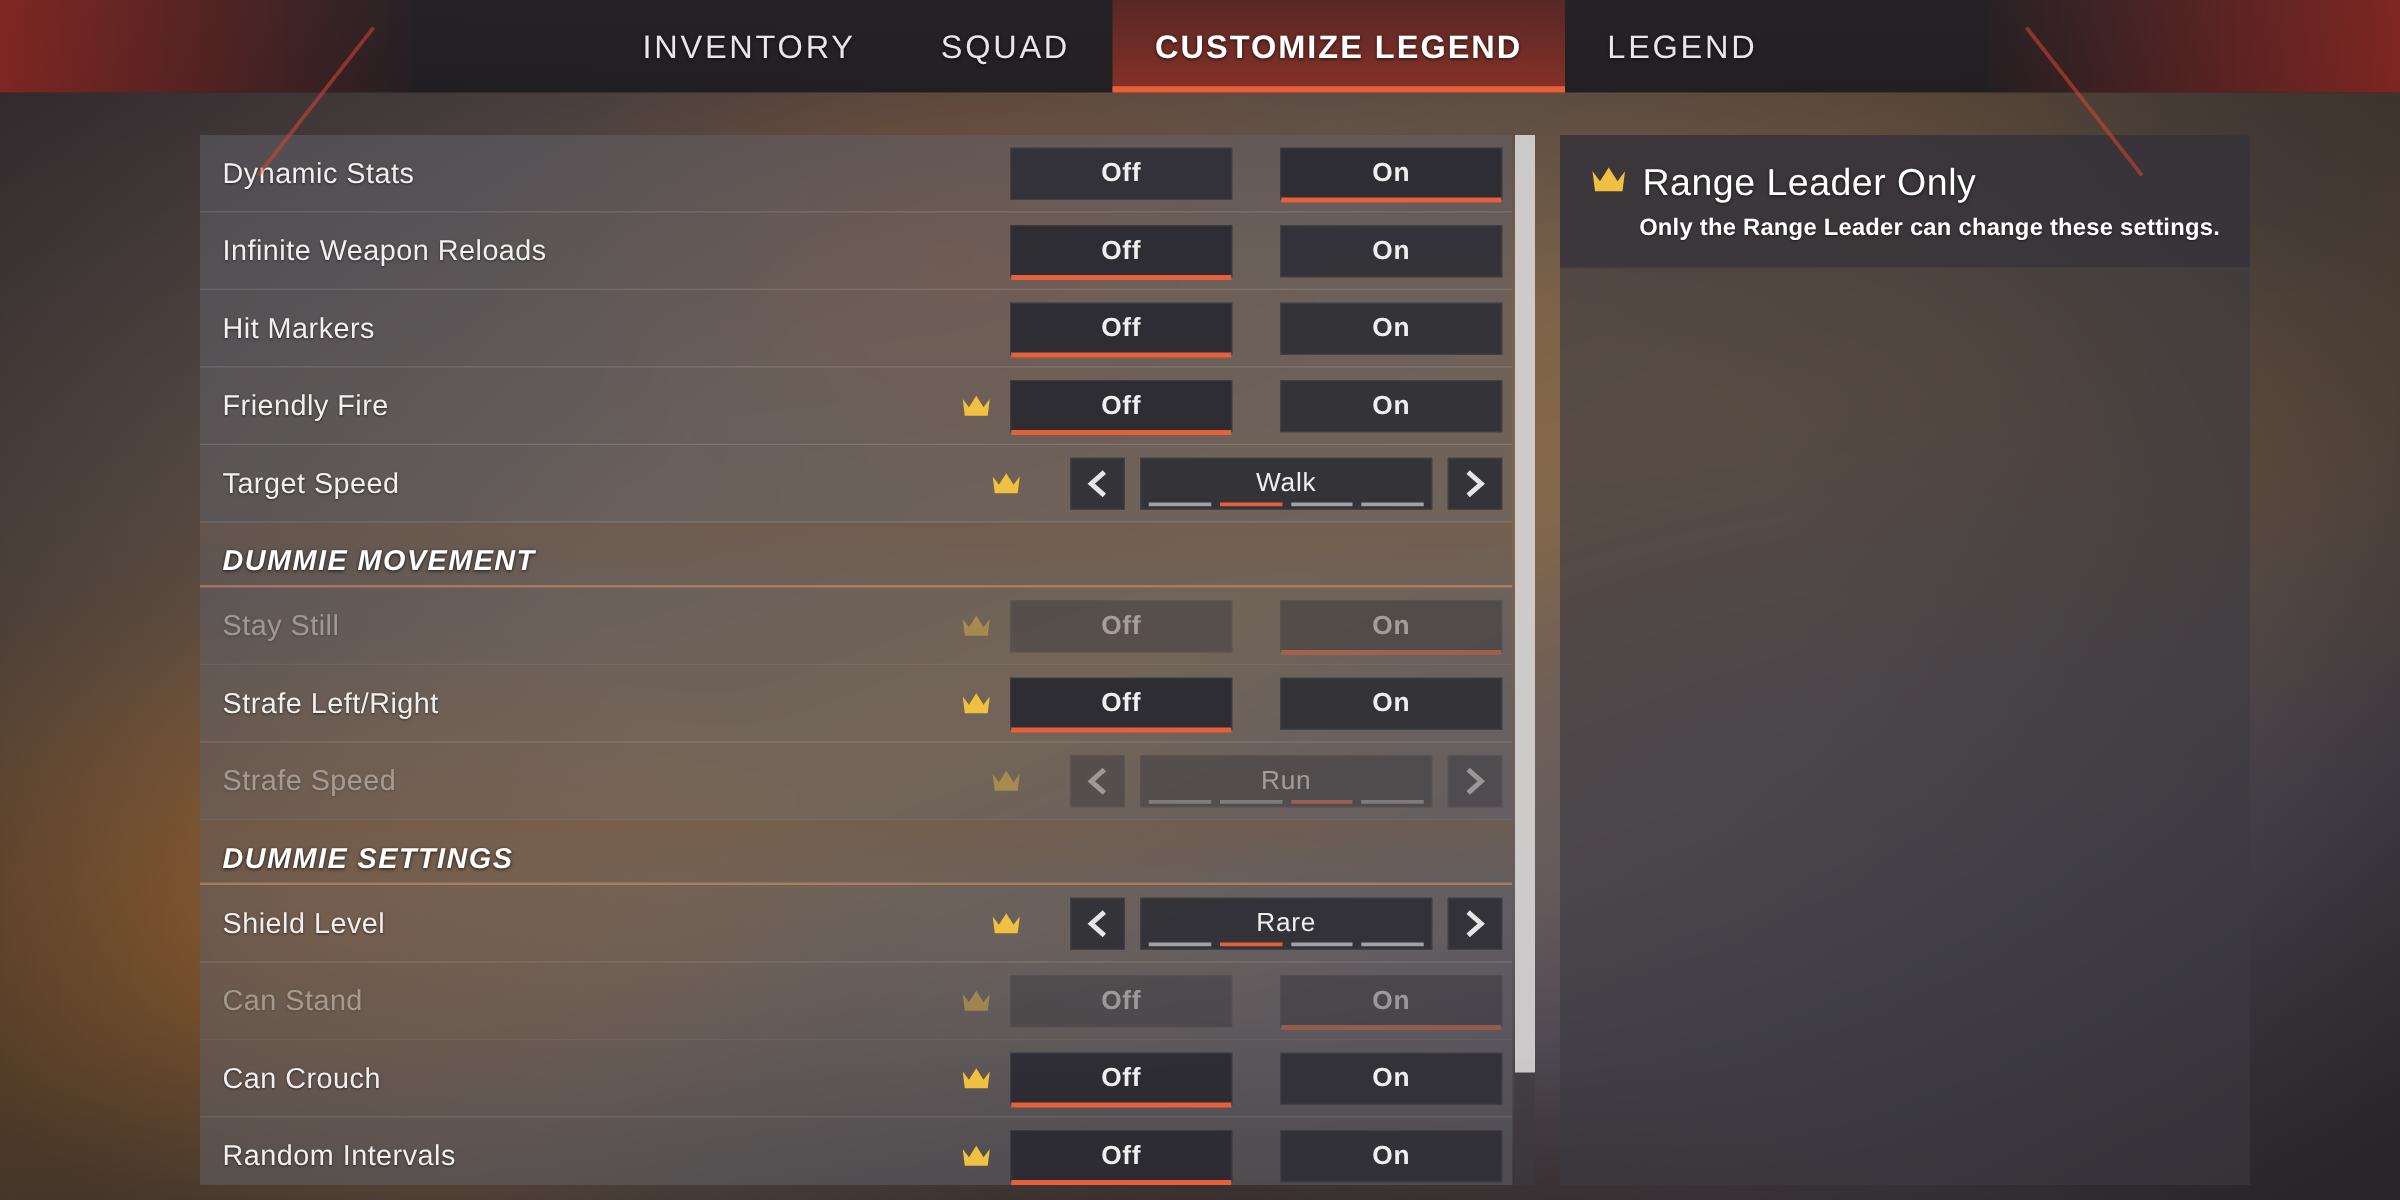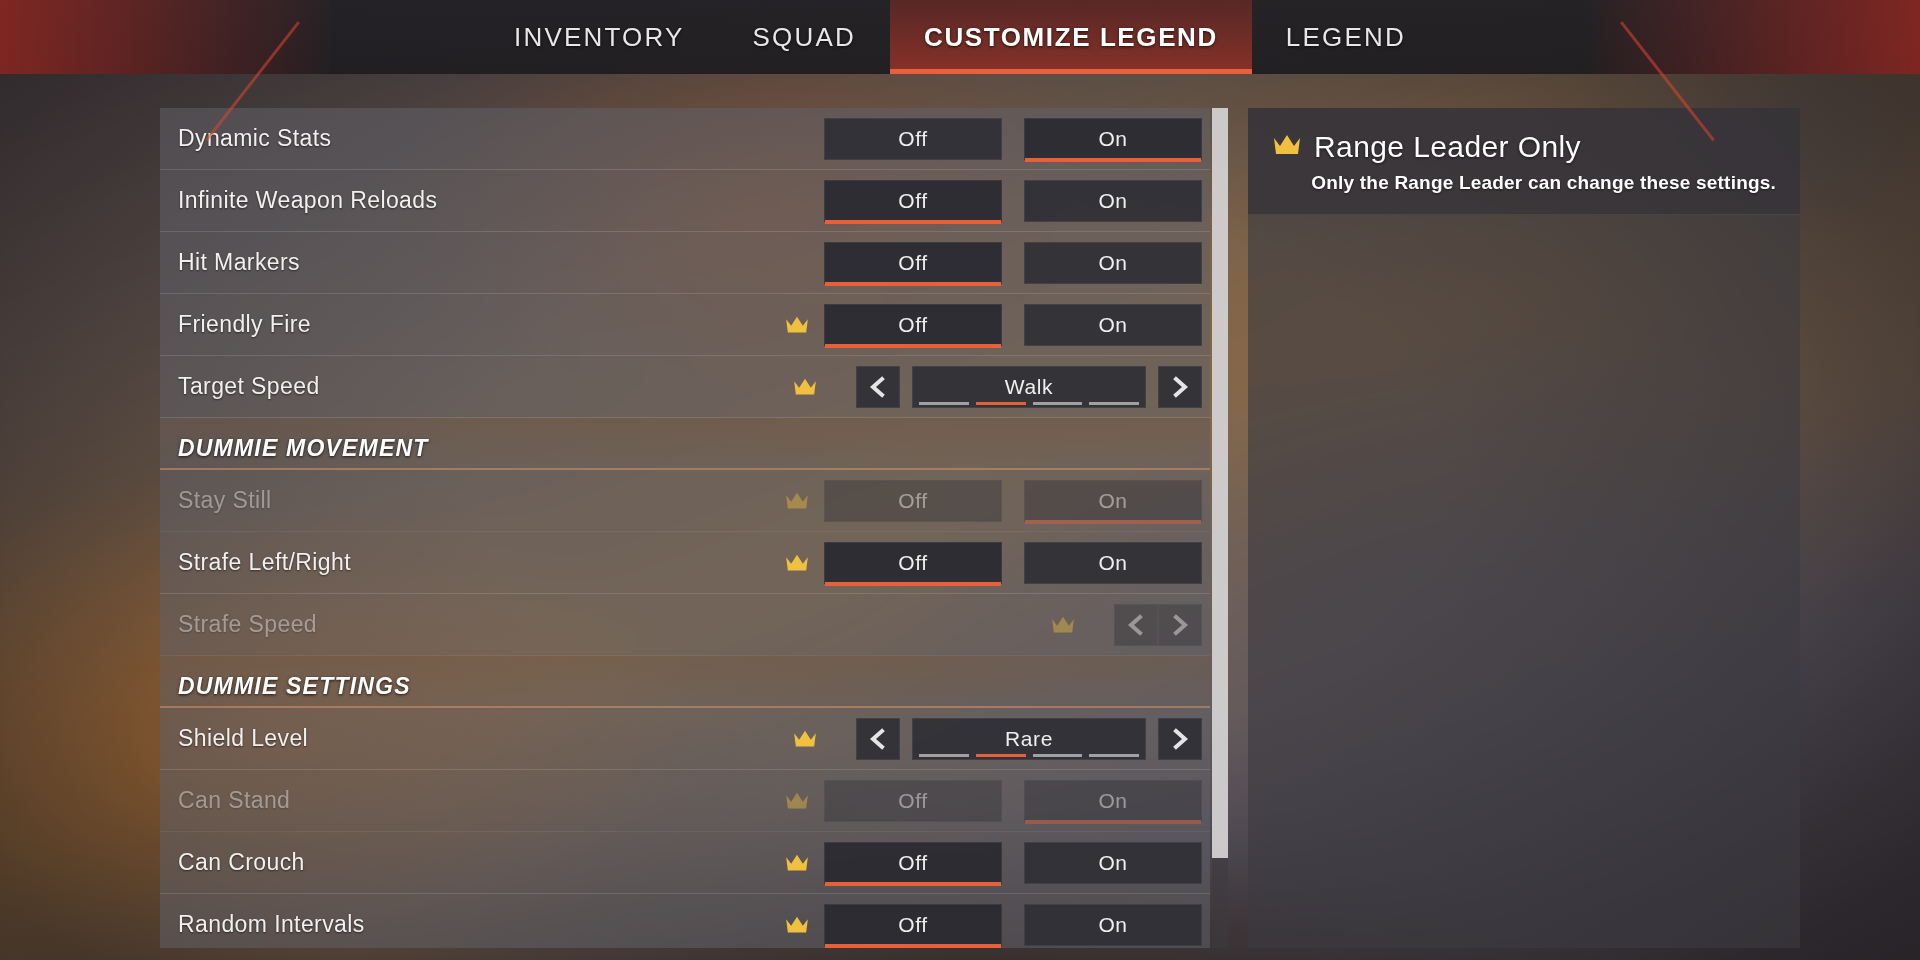--- a/index.html
+++ b/index.html
@@ -83,21 +83,21 @@
   .row .label {
     color:#f2f0ef; font-size:23px; letter-spacing:.4px;
     text-shadow:0 1px 2px rgba(0,0,0,.55);
     flex:0 0 auto;
   }
   .row .spacer { flex:1 1 auto; }
   .crown { width:34px; display:flex; justify-content:center; margin-right:10px; }
   .crown svg { display:block; }
 
   
-  .toggles { display:flex; gap:22px; margin-right:8px; }
+  .toggles { display:flex; gap:38px; margin-right:8px;font-weight:bold; }
   .tbtn {
     width:178px; height:42px;
     background:rgba(48,48,54,.94);
     display:flex; align-items:center; justify-content:center;
     color:#f0eeee; font-size:21px; letter-spacing:.6px;
     position:relative; cursor:pointer;
     border:1px solid rgba(255,255,255,.07);
   }
   .tbtn.sel { background:rgba(44,44,50,.98); }
   .tbtn.sel:after {
@@ -301,20 +301,29 @@
           <svg width="26" height="20" viewBox="0 0 30 24">
             <path d="M2 5 L8 13 L15 2 L22 13 L28 5 L26 21 L4 21 Z" fill="#f0c040"></path>
           </svg>
         </div>
         <div class="spinner">
           <div class="sp-arrow">
             <svg width="26" height="26" viewBox="0 0 26 26">
               <polyline points="17,5 8,13 17,21" fill="none" stroke="#e6e4e4" stroke-width="4" stroke-linecap="square" stroke-linejoin="miter"></polyline>
             </svg>
           </div>
+          <div class="sp-val">
+            <div class="txt">Run</div>
+            <div class="sp-segs">
+              <i></i>
+              <i></i>
+              <i class="on"></i>
+              <i></i>
+            </div>
+          </div>
           <div class="sp-arrow">
             <svg width="26" height="26" viewBox="0 0 26 26">
               <polyline points="9,5 18,13 9,21" fill="none" stroke="#e6e4e4" stroke-width="4" stroke-linecap="square" stroke-linejoin="miter"></polyline>
             </svg>
           </div>
         </div>
       </div>
       <div class="section">
         <span>DUMMIE SETTINGS</span>
       </div>

